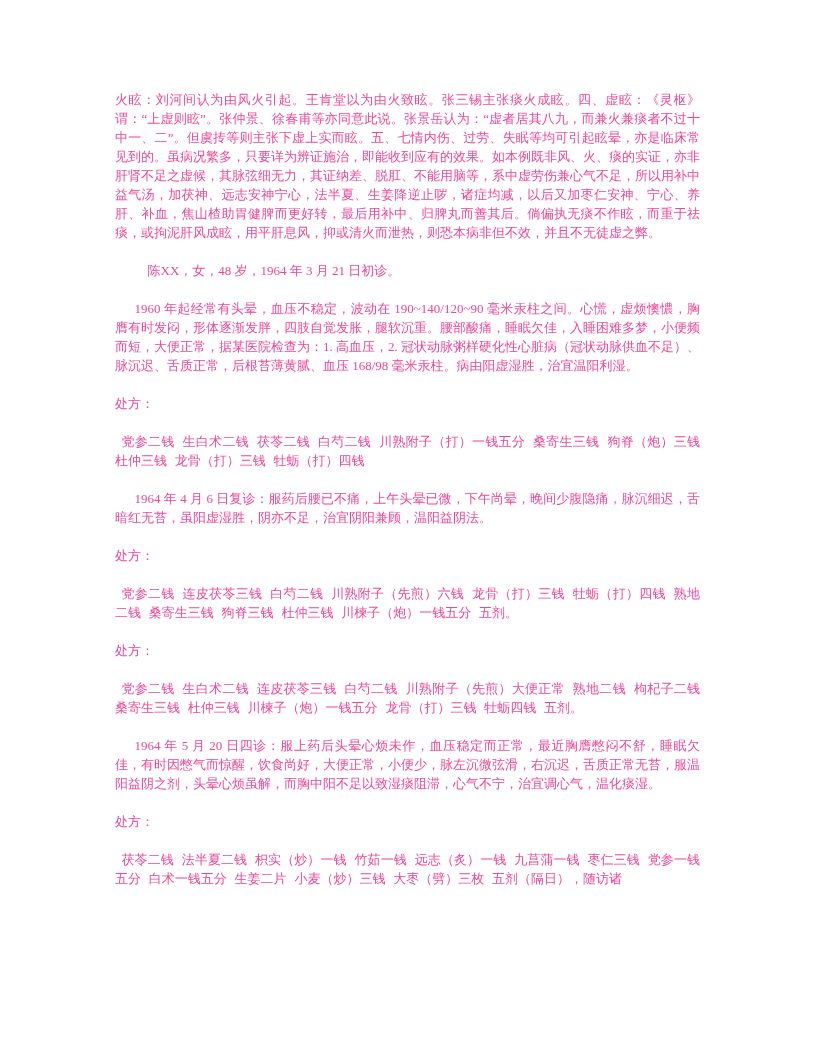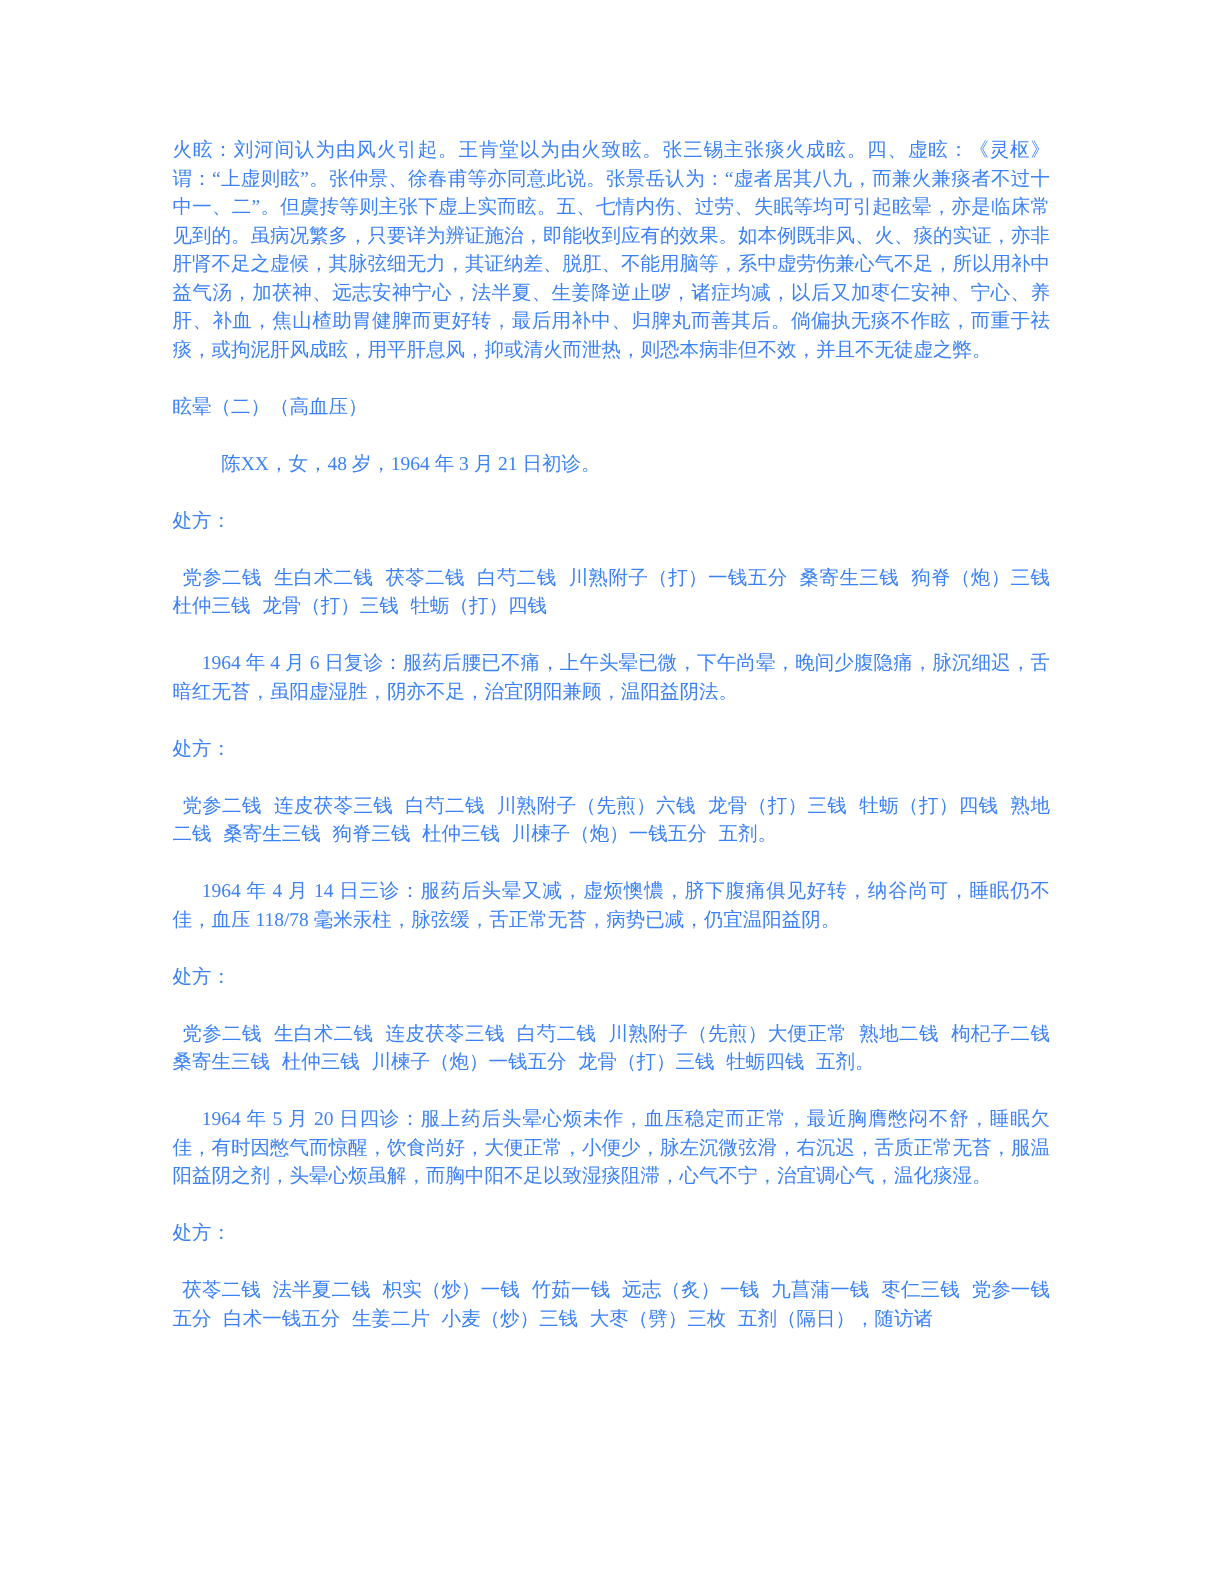--- a/index.html
+++ b/index.html
@@ -11,21 +11,21 @@
     width: 816px;
     height: 1056px;
     position: relative;
   }
   .page {
     box-sizing: border-box;
     width: 816px;
     height: 1056px;
     padding: 90px 116px 30px 115px;
     background: #ffffff;
-    color: #3b82f6;
+    color: #ec4899;
     font-family: "Liberation Serif", "DejaVu Serif", serif;
     font-size: 13px;
     line-height: 19px;
     overflow: hidden;
   }
   .page p {
     margin: 0 0 19px 0;
     text-align: justify;
   }
   .p-flush { text-indent: 0; }
@@ -36,36 +36,35 @@
   .p-rx { text-indent: 0.5em; word-spacing: 0.35em; }
   .p-last { margin-bottom: 0; }
 </style>
 </head>
 <body>
 
 <div class="page">
 
   <p class="p-flush">火眩：刘河间认为由风火引起。王肯堂以为由火致眩。张三锡主张痰火成眩。四、虚眩：《灵枢》谓：“上虚则眩”。张仲景、徐春甫等亦同意此说。张景岳认为：“虚者居其八九，而兼火兼痰者不过十中一、二”。但虞抟等则主张下虚上实而眩。五、七情内伤、过劳、失眠等均可引起眩晕，亦是临床常见到的。虽病况繁多，只要详为辨证施治，即能收到应有的效果。如本例既非风、火、痰的实证，亦非肝肾不足之虚候，其脉弦细无力，其证纳差、脱肛、不能用脑等，系中虚劳伤兼心气不足，所以用补中益气汤，加茯神、远志安神宁心，法半夏、生姜降逆止哕，诸症均减，以后又加枣仁安神、宁心、养肝、补血，焦山楂助胃健脾而更好转，最后用补中、归脾丸而善其后。倘偏执无痰不作眩，而重于祛痰，或拘泥肝风成眩，用平肝息风，抑或清火而泄热，则恐本病非但不效，并且不无徒虚之弊。</p>
 
-  <p class="p-heading">眩晕（二）（高血压）</p>
 
   <p class="p-indent-lg">陈XX，女，48 岁，1964 年 3 月 21 日初诊。</p>
 
+  <p class="p-indent">1960 年起经常有头晕，血压不稳定，波动在 190~140/120~90 毫米汞柱之间。心慌，虚烦懊憹，胸膺有时发闷，形体逐渐发胖，四肢自觉发胀，腿软沉重。腰部酸痛，睡眠欠佳，入睡困难多梦，小便频而短，大便正常，据某医院检查为：1. 高血压，2. 冠状动脉粥样硬化性心脏病（冠状动脉供血不足）、脉沉迟、舌质正常，后根苔薄黄腻、血压 168/98 毫米汞柱。病由阳虚湿胜，治宜温阳利湿。</p>
 
   <p class="p-rx-label">处方：</p>
 
   <p class="p-rx">党参二钱 生白术二钱 茯苓二钱 白芍二钱 川熟附子（打）一钱五分 桑寄生三钱 狗脊（炮）三钱 杜仲三钱 龙骨（打）三钱 牡蛎（打）四钱</p>
 
   <p class="p-indent">1964 年 4 月 6 日复诊：服药后腰已不痛，上午头晕已微，下午尚晕，晚间少腹隐痛，脉沉细迟，舌暗红无苔，虽阳虚湿胜，阴亦不足，治宜阴阳兼顾，温阳益阴法。</p>
 
   <p class="p-rx-label">处方：</p>
 
   <p class="p-rx">党参二钱 连皮茯苓三钱 白芍二钱 川熟附子（先煎）六钱 龙骨（打）三钱 牡蛎（打）四钱 熟地二钱 桑寄生三钱 狗脊三钱 杜仲三钱 川楝子（炮）一钱五分 五剂。</p>
 
-  <p class="p-indent">1964 年 4 月 14 日三诊：服药后头晕又减，虚烦懊憹，脐下腹痛俱见好转，纳谷尚可，睡眠仍不佳，血压 118/78 毫米汞柱，脉弦缓，舌正常无苔，病势已减，仍宜温阳益阴。</p>
 
   <p class="p-rx-label">处方：</p>
 
   <p class="p-rx">党参二钱 生白术二钱 连皮茯苓三钱 白芍二钱 川熟附子（先煎）大便正常 熟地二钱 枸杞子二钱 桑寄生三钱 杜仲三钱 川楝子（炮）一钱五分 龙骨（打）三钱 牡蛎四钱 五剂。</p>
 
   <p class="p-indent">1964 年 5 月 20 日四诊：服上药后头晕心烦未作，血压稳定而正常，最近胸膺憋闷不舒，睡眠欠佳，有时因憋气而惊醒，饮食尚好，大便正常，小便少，脉左沉微弦滑，右沉迟，舌质正常无苔，服温阳益阴之剂，头晕心烦虽解，而胸中阳不足以致湿痰阻滞，心气不宁，治宜调心气，温化痰湿。</p>
 
   <p class="p-rx-label">处方：</p>
 
   <p class="p-rx p-last">茯苓二钱 法半夏二钱 枳实（炒）一钱 竹茹一钱 远志（炙）一钱 九菖蒲一钱 枣仁三钱 党参一钱五分 白术一钱五分 生姜二片 小麦（炒）三钱 大枣（劈）三枚 五剂（隔日），随访诸</p>

